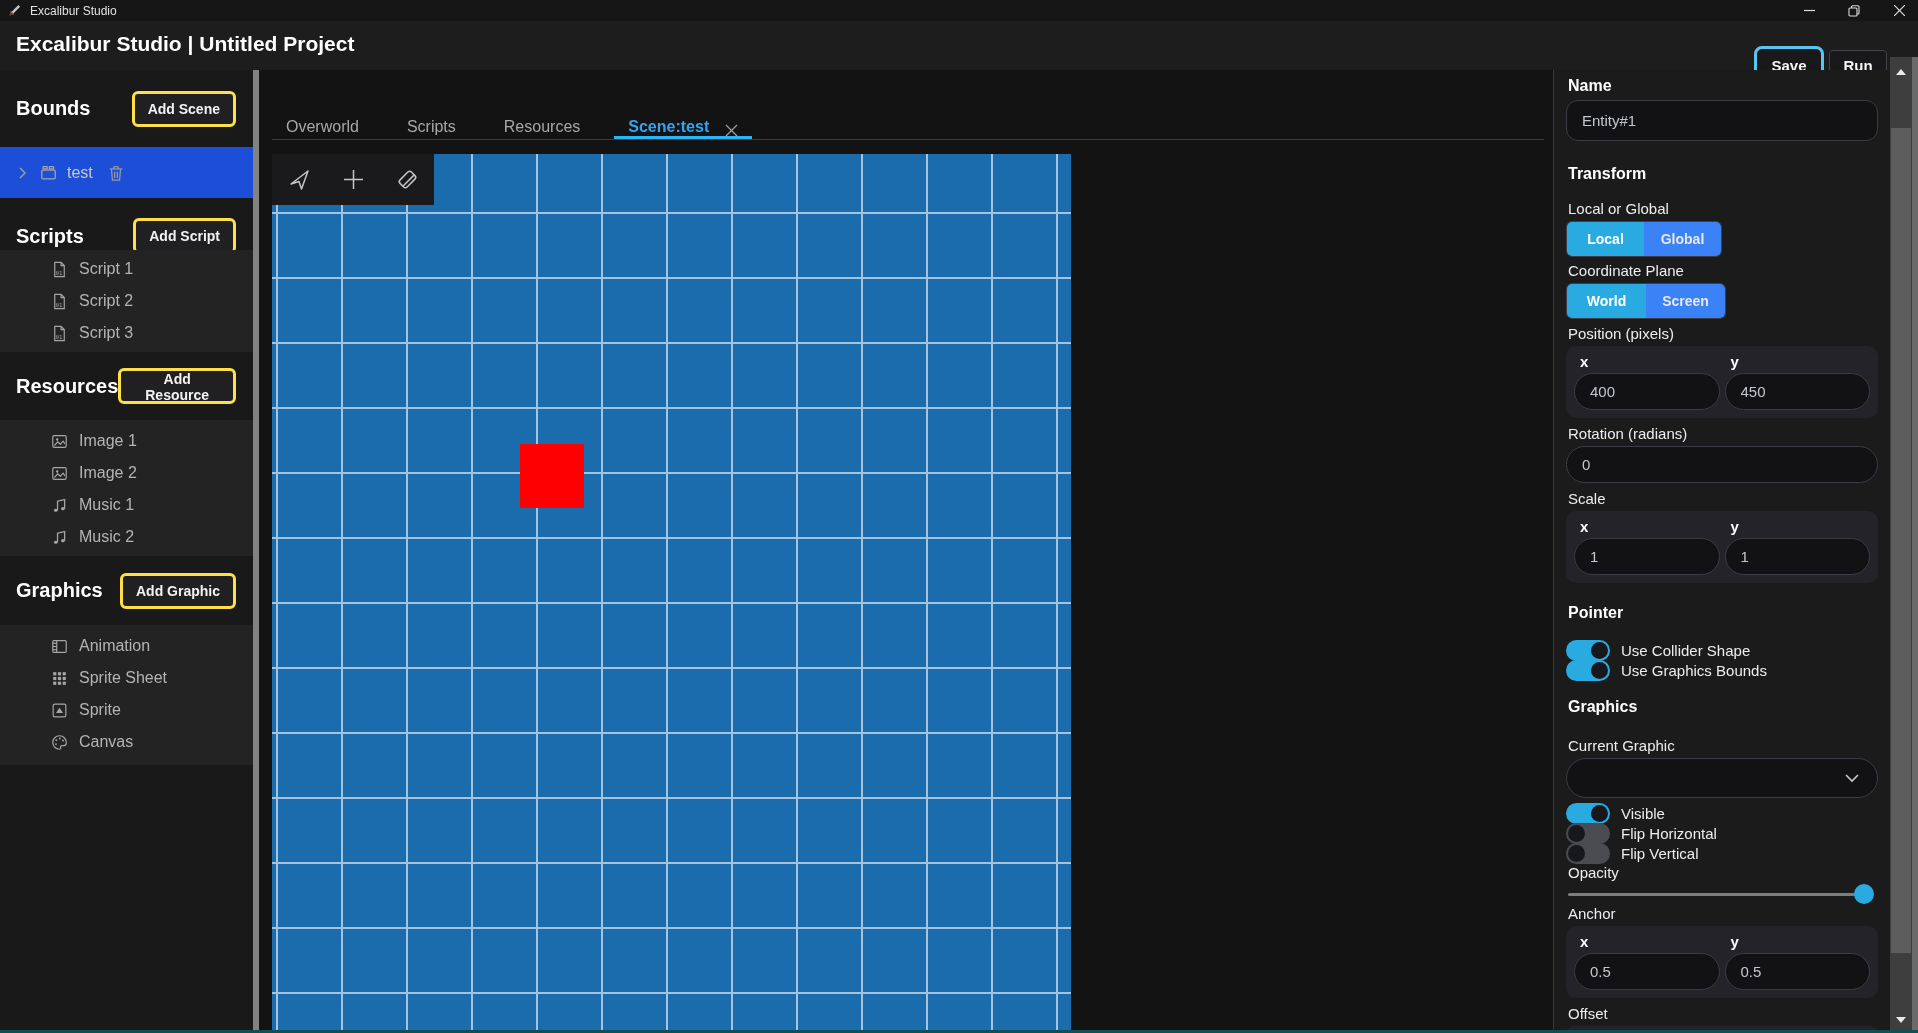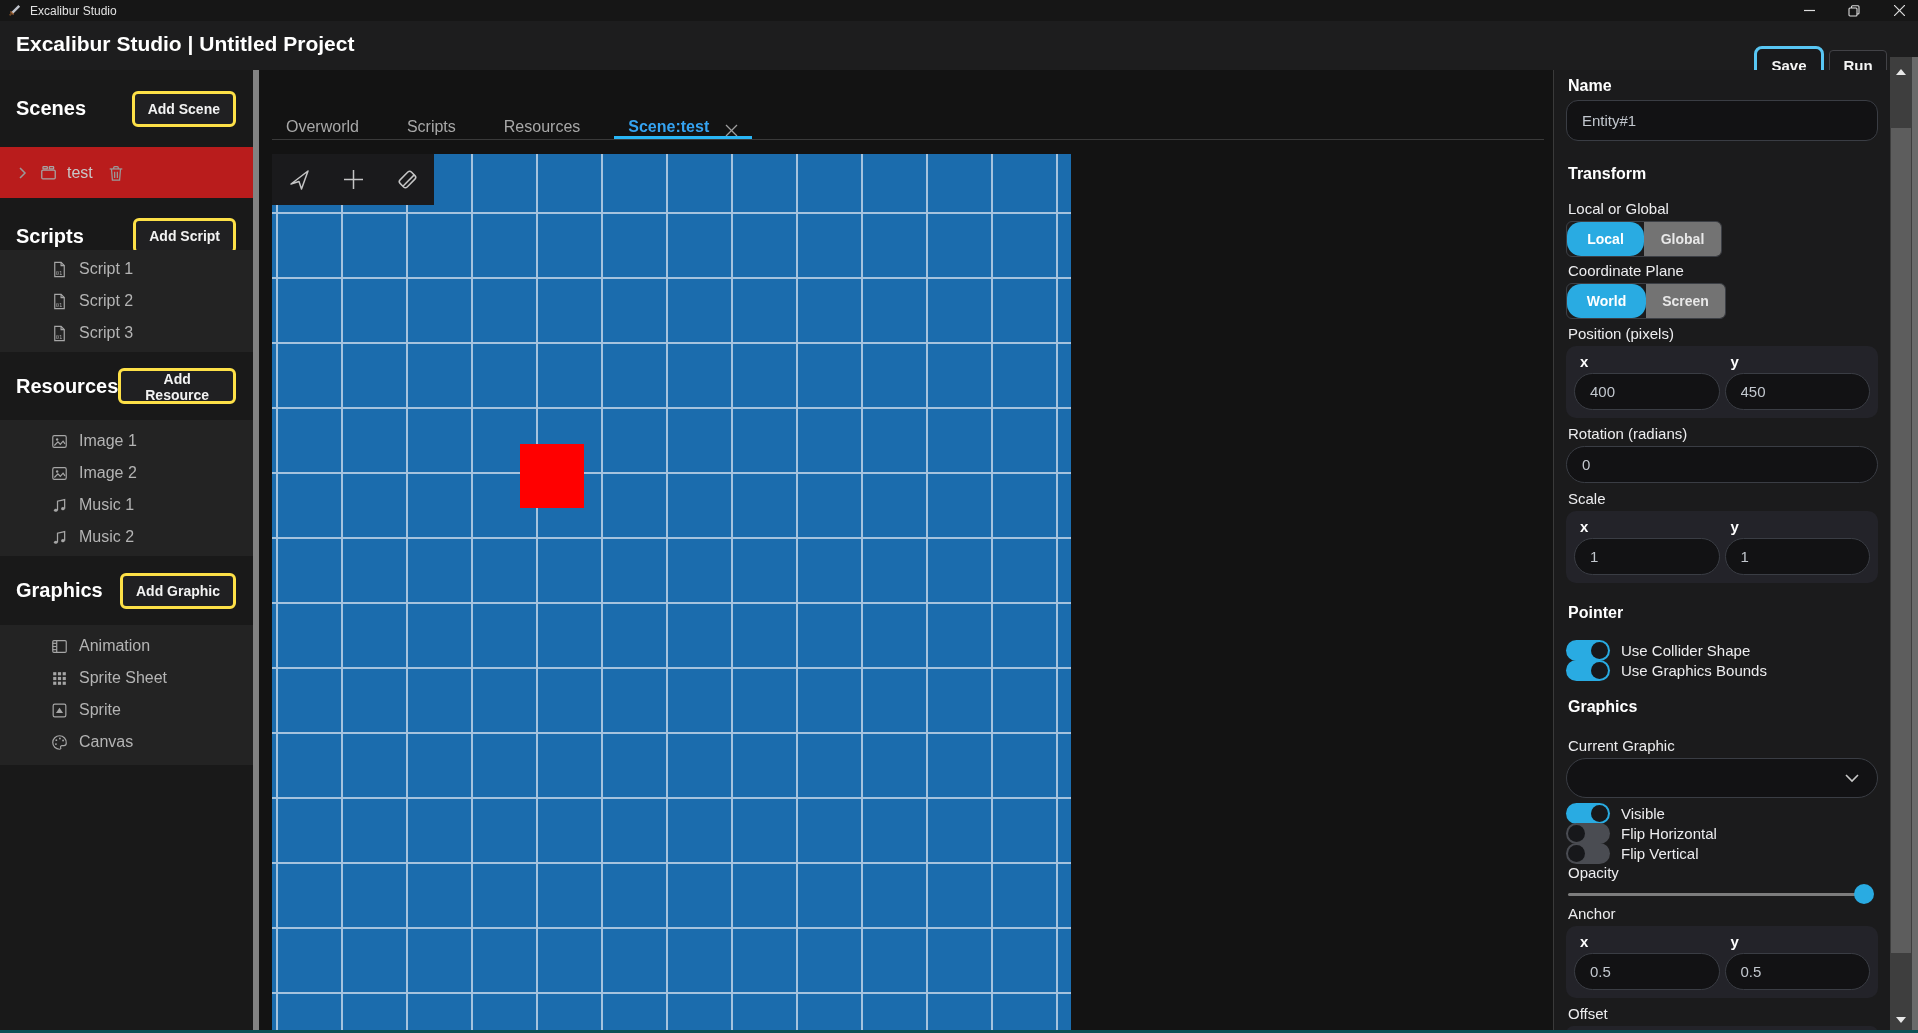--- a/index.html
+++ b/index.html
@@ -27,21 +27,21 @@
   
   #sidebar { position:absolute; left:0; top:70px; width:253px; height:963px; background:#191919; }
   .side-sec-head { position:absolute; left:0; width:253px; display:flex; align-items:center; }
   .side-sec-head h2 { font-size:20px; font-weight:bold; color:#fff; margin-left:16px; flex:1; }
   .add-btn { margin-right:17px; height:36px; padding:0 13px; background:#202022; border:3px solid #fde047;
     border-radius:6px; color:#f2f2f2; font-size:14px; font-weight:600; font-family:inherit; }
   .band { position:absolute; left:0; width:253px; background:#232323;padding-left:10px; }
   .side-item { height:32px; display:flex; align-items:center; color:#b4b4b4; font-size:16px; }
   .side-item .icn { width:19px; height:19px; margin-left:40px; margin-right:10px; flex:none; color:#a6a6a6; }
   .icn svg { width:100%; height:100%; display:block; }
-  #scene-row { position:absolute; left:0; top:77px; width:253px; height:51px; background:#b91c1c;
+  #scene-row { position:absolute; left:0; top:77px; width:253px; height:51px; background:#1d4ed8;
     display:flex; align-items:center; color:#c8c8c8; font-size:16px; }
   #scene-row .chev { width:14px; height:14px; margin-left:15px; color:#9a9a9a; }
   #scene-row .icn { width:19px; height:19px; margin-left:10px; margin-right:9px; color:#a6a6a6; }
   #scene-row .trash { width:18px; height:18px; margin-left:14px; color:#9a9a9a; }
   #divider { position:absolute; left:253px; top:70px; width:6px; height:963px; background:#828282; }
 
   
   #main { position:absolute; left:259px; top:70px; width:1294px; height:963px; background:#131313; }
   #tabbar { position:absolute; left:13px; top:0; width:1272px; height:70px; display:flex; align-items:stretch;
     border-bottom:1px solid #3a3a3a; }
@@ -65,22 +65,22 @@
   #inspector { position:absolute; left:1553px; top:70px; width:337px; height:963px; background:#1b1b1c;
     border-left:1px solid #3a3a3a; padding:5px 12px 0 12px; overflow:hidden; }
   .lbl-bold { font-size:16px; font-weight:bold; color:#fff; }
   .lbl { font-size:15px; color:#ededef; }
   .text-input { width:100%; height:41px; background:#121214; border:1px solid #3a3d44; border-radius:12px;
     color:#c2c7ce; font-size:15px; padding-left:15px; font-family:inherit; }
   .pill-input { width:100%; height:37px; background:#121214; border:1px solid #3a3d44; border-radius:19px;
     color:#c2c7ce; font-size:15px; padding-left:15px; font-family:inherit; }
   .seg { display:inline-flex; border:1px solid #3c3f45; border-radius:6px; overflow:hidden; margin-top:4px; }
   .seg-opt { padding:9px 0; width:77px; text-align:center; font-size:14px; font-weight:600;
-    background:#737373; color:#e8e8e8; }
-  .seg-opt.sel { background:#29abe2; color:#fff;border-radius:14px; }
+    background:#3b82f6; color:#e8e8e8; }
+  .seg-opt.sel { background:#29abe2; color:#fff; }
   .xy-group { background:#232329; border-radius:10px; padding:7px 8px 8px 8px; margin-top:4px; }
   .xy-cols { display:flex; gap:5px; }
   .xy-col { flex:1; }
   .xy-col .axis { font-size:15px; font-weight:bold; color:#fff; margin:0 0 3px 6px; }
   .toggle-row { display:flex; align-items:center; height:20px; }
   .toggle { width:44px; height:21px; border-radius:11px; background:#4a4c52; position:relative; flex:none; }
   .toggle .knob { position:absolute; top:2px; left:2px; width:17px; height:17px; border-radius:50%;
     background:#17181b; }
   .toggle.on { background:#29abe2; }
   .toggle.on .knob { left:auto; right:2px; }
@@ -141,21 +141,21 @@
 
 <div id="header">
   <div class="proj-title">Excalibur Studio | Untitled Project</div>
   <button class="save-btn">Save</button>
   <button class="run-btn">Run</button>
 </div>
 
 <div id="sidebar">
 
   <div class="side-sec-head" style="top:0; height:77px">
-    <h2>Scenes</h2>
+    <h2>Bounds</h2>
     <button class="add-btn">Add Scene</button>
   </div>
 
   <div id="scene-row">
     <span class="chev">
       <svg viewBox="0 0 14 14" fill="none" stroke="currentColor" stroke-width="1.5">
           <polyline points="5,2 10,7 5,12"></polyline>
         </svg>
     </span>
     <span class="icn">

